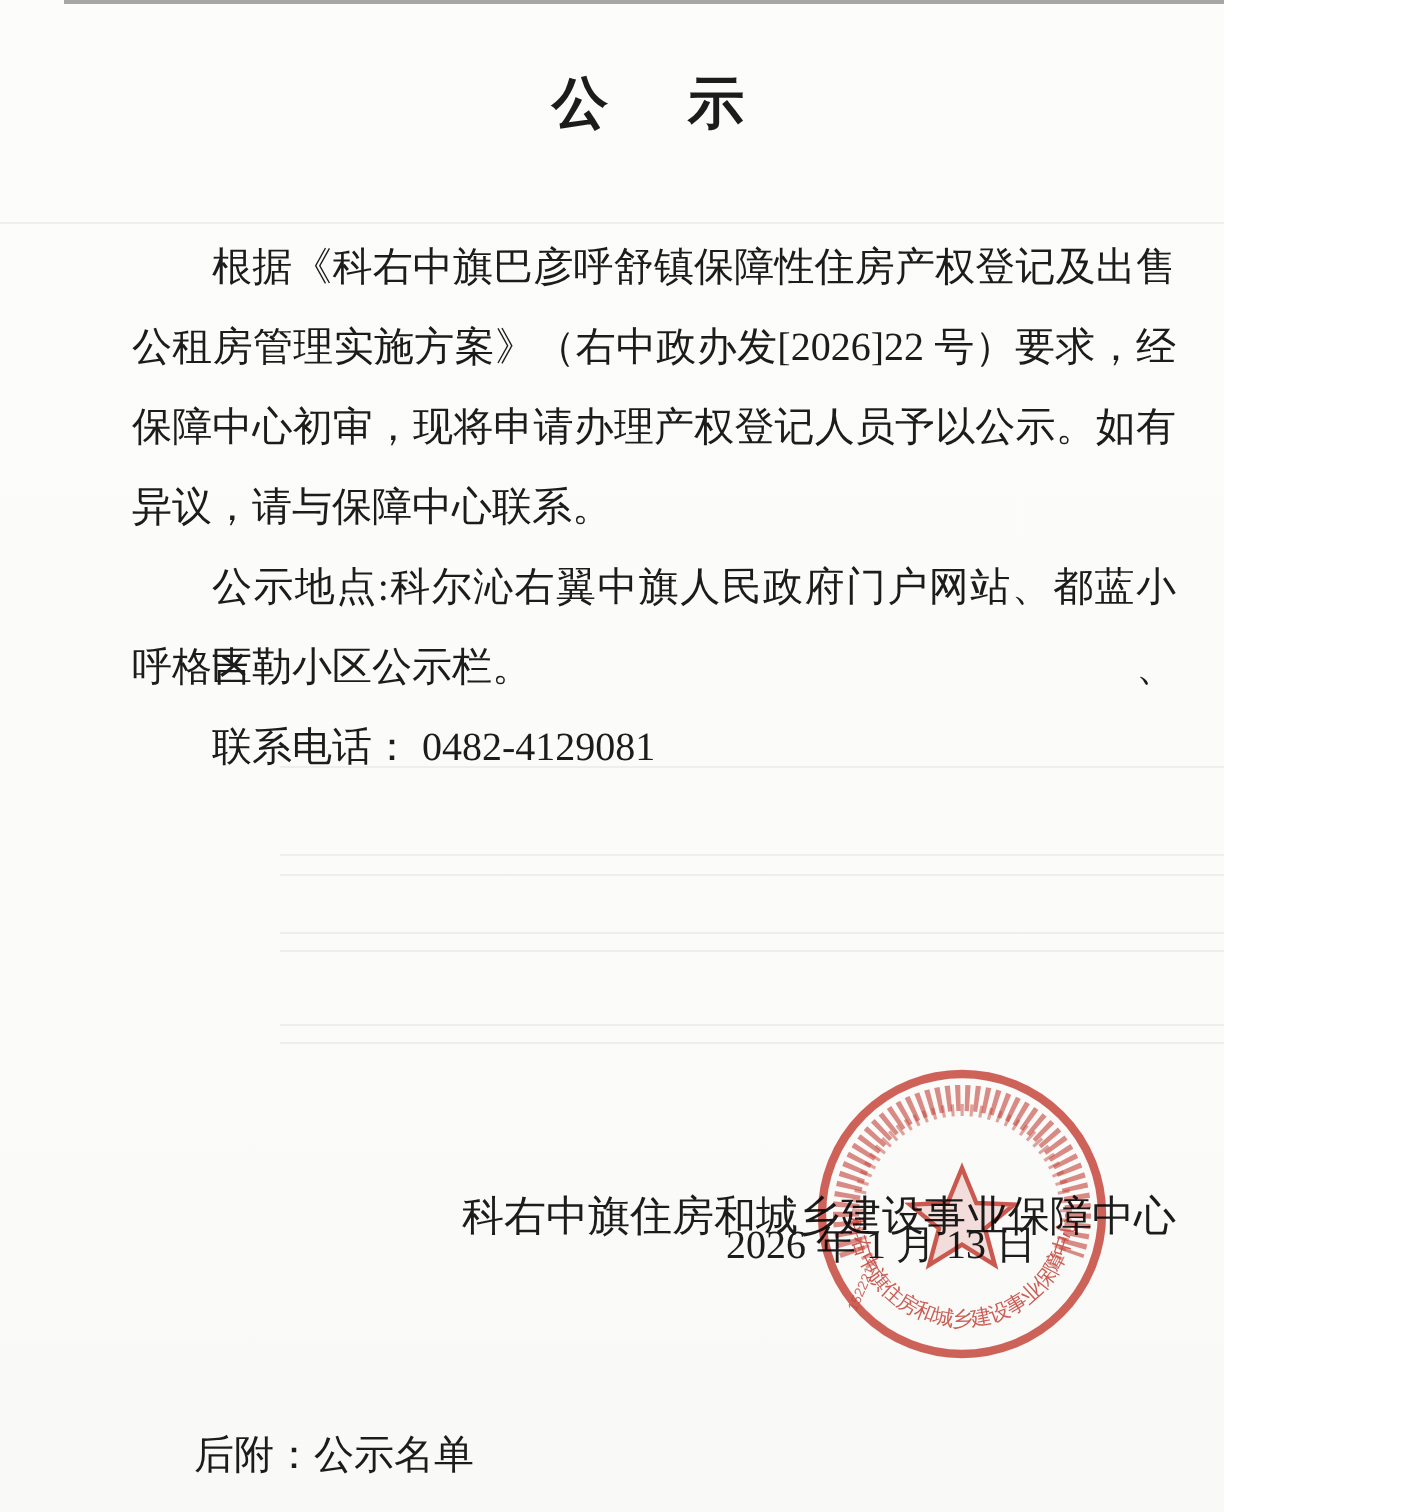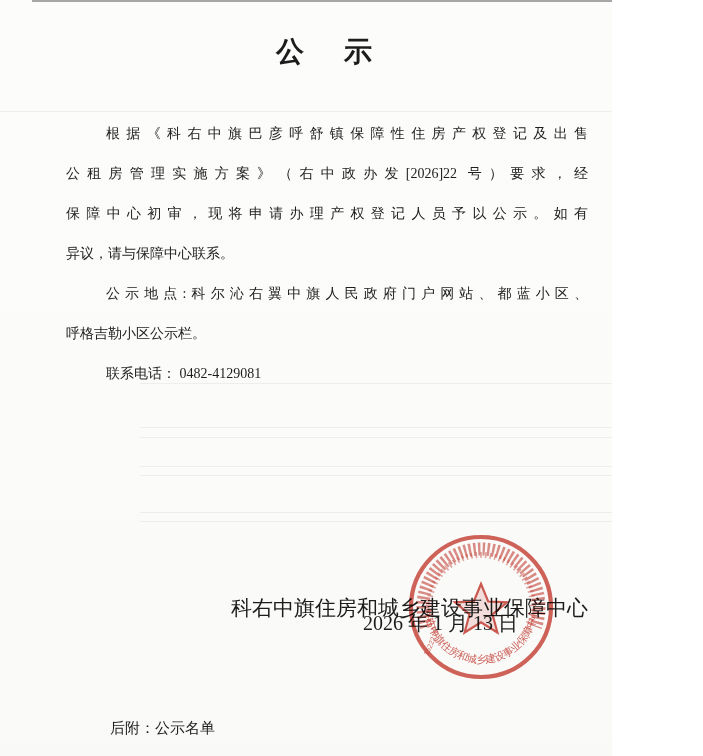--- a/index.html
+++ b/index.html
@@ -20,36 +20,36 @@
     background:#000; opacity:.05; }
   .ghost-v { position:absolute; width:1px; background:#000; opacity:.06; }
 
   .content { position:absolute; left:66px; top:0; width:522px; }
   .title {
     margin:30px 0 0 0;
     font-family:"Liberation Sans","DejaVu Sans",sans-serif;
     font-weight:bold; font-size:28px; line-height:44px;
     text-align:center; letter-spacing:6px;
   }
-  .body-text { margin-top:40px; font-size:14px; }
+  .body-text { margin-top:40px; font-size:20px; }
   .line { height:40px; line-height:40px; white-space:nowrap; overflow:visible; }
   .just { white-space:normal; text-align:justify; text-align-last:justify; }
   .indent { padding-left:40px; }
 
   .signature {
     position:absolute; left:66px; top:589px; width:522px;
     text-align:right; font-size:21px; line-height:38px; white-space:nowrap;
   }
   .sig-date {
     position:absolute; left:66px; top:604px; width:452px;
     text-align:right; font-size:20px; line-height:38px; white-space:nowrap;
   }
   .attachment {
-    position:absolute; left:110px; top:710px;
-    font-size:15px; line-height:36px; white-space:nowrap;
+    position:absolute; left:97px; top:710px;
+    font-size:20px; line-height:36px; white-space:nowrap;
   }
 
   .seal {
     position:absolute; left:399px; top:525px; width:164px; height:164px;
     mix-blend-mode:multiply; opacity:.92; pointer-events:none;
   }
 </style>
 </head>
 <body>
 

